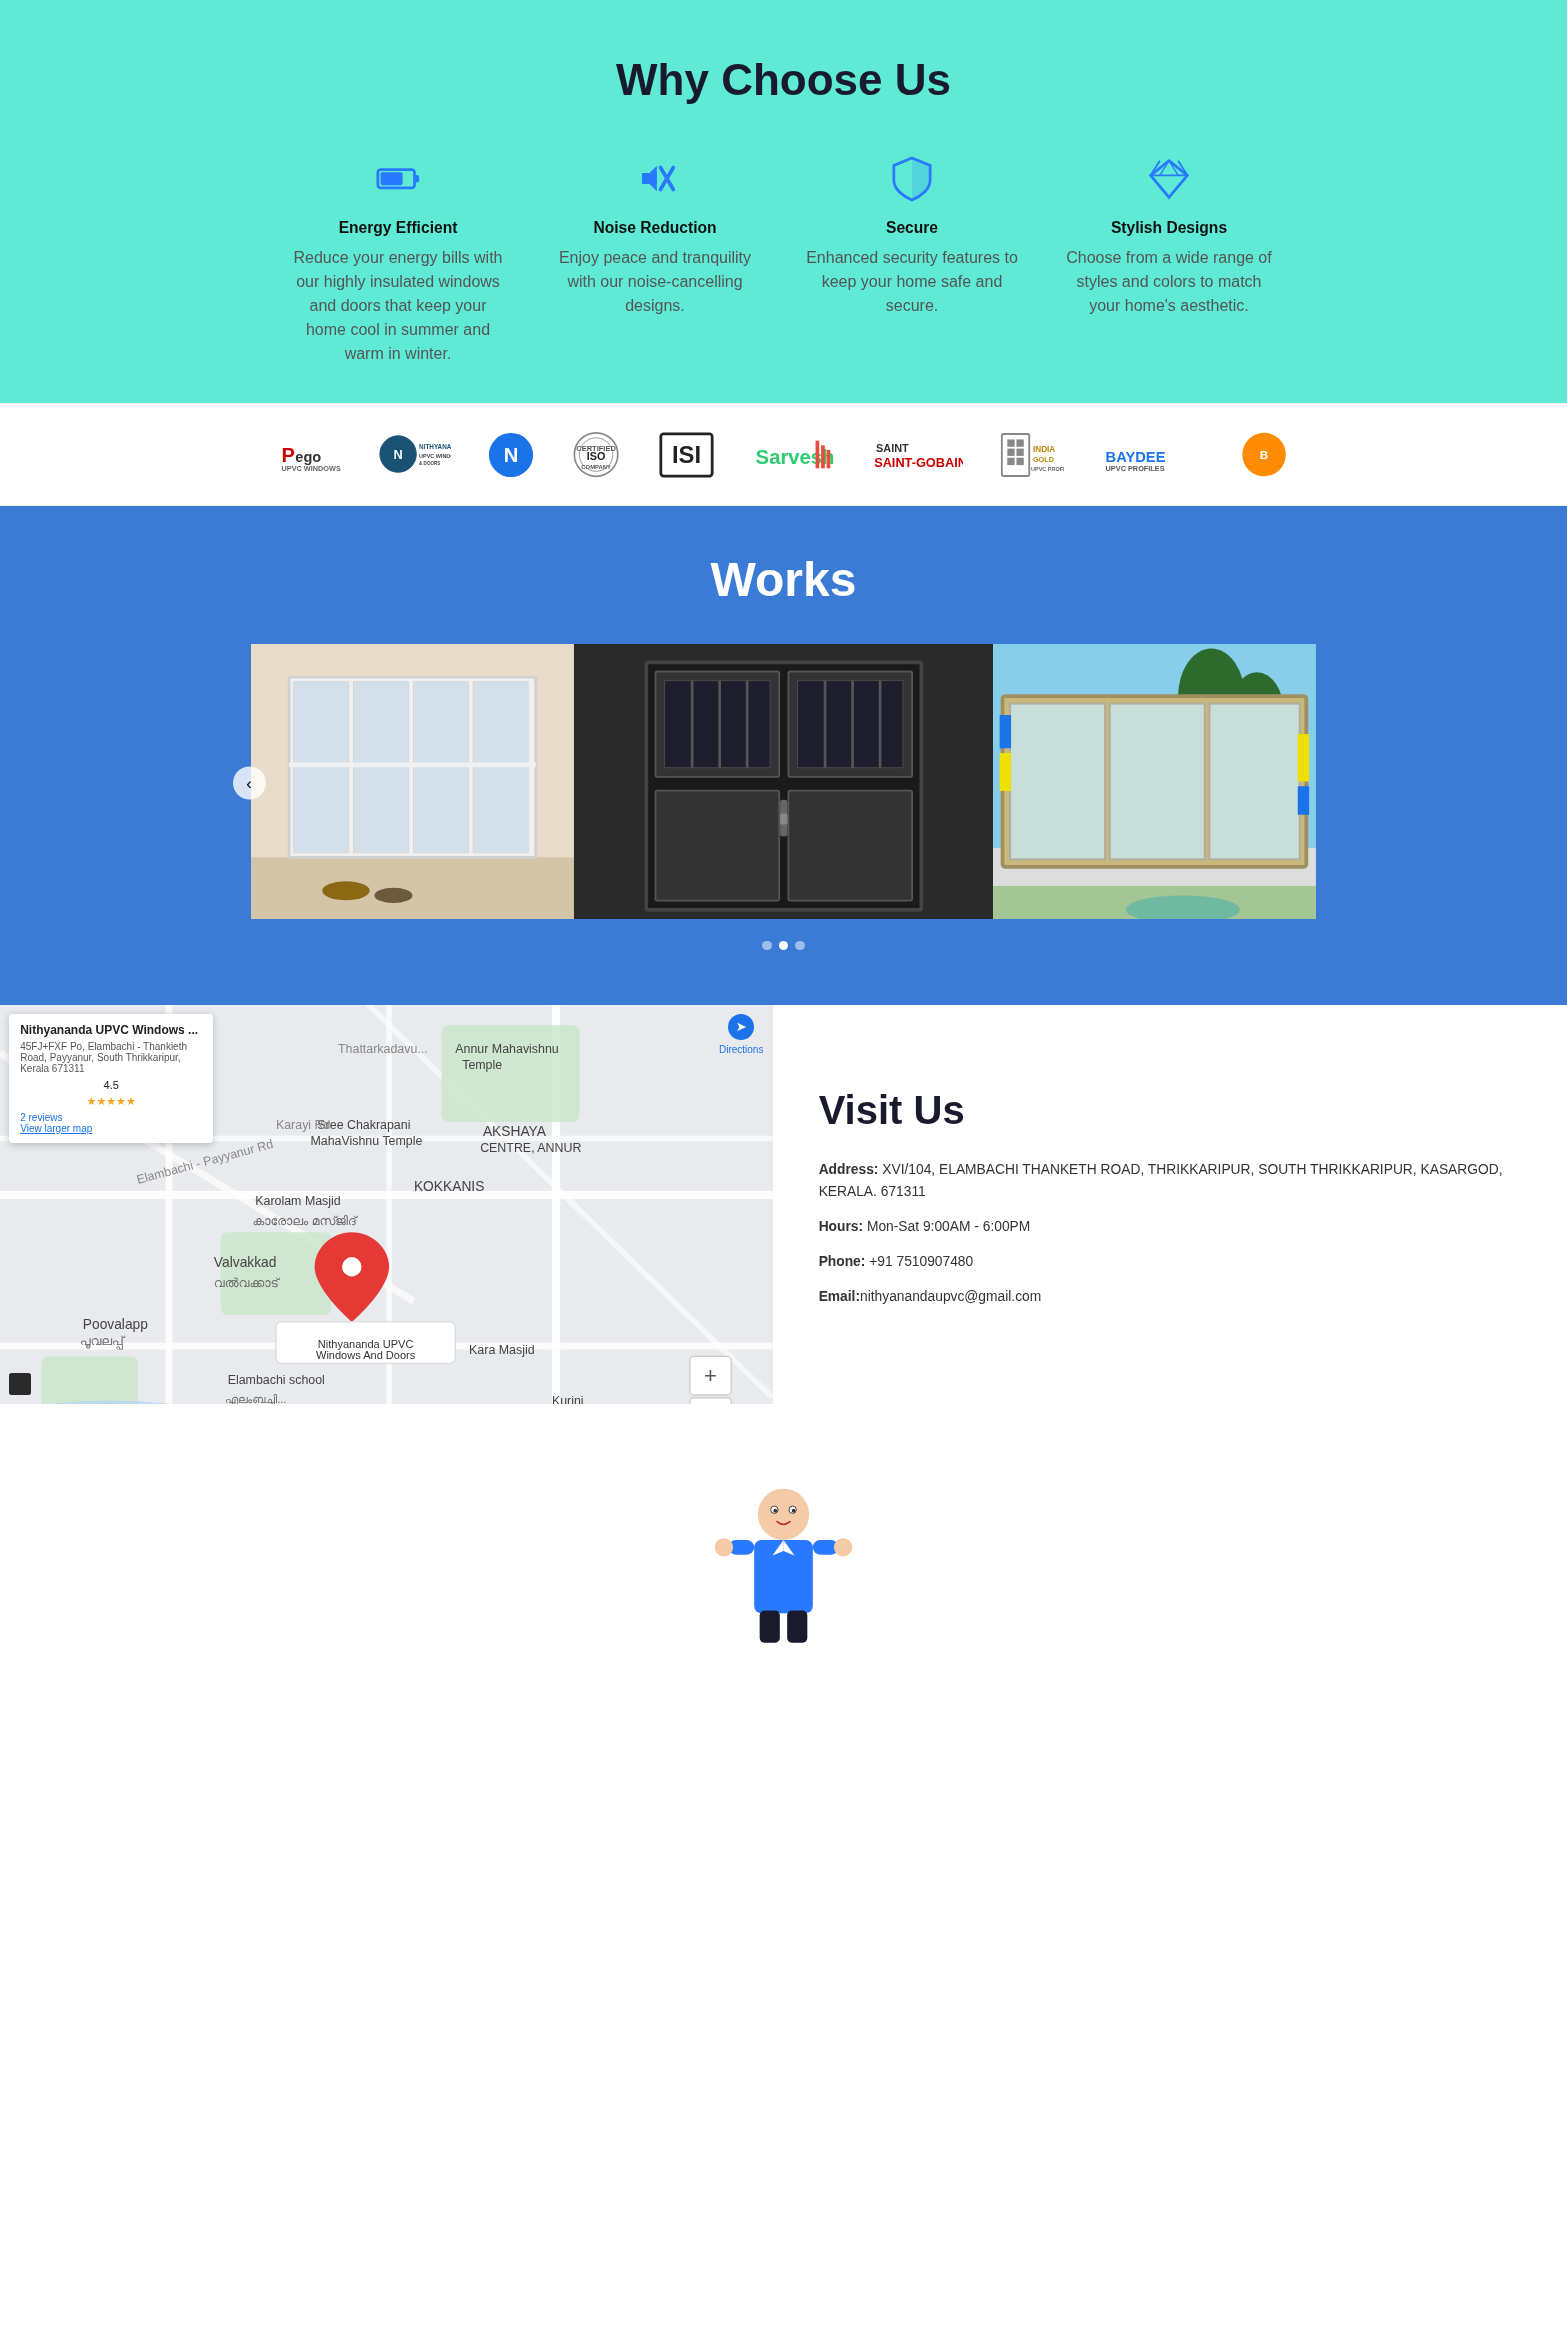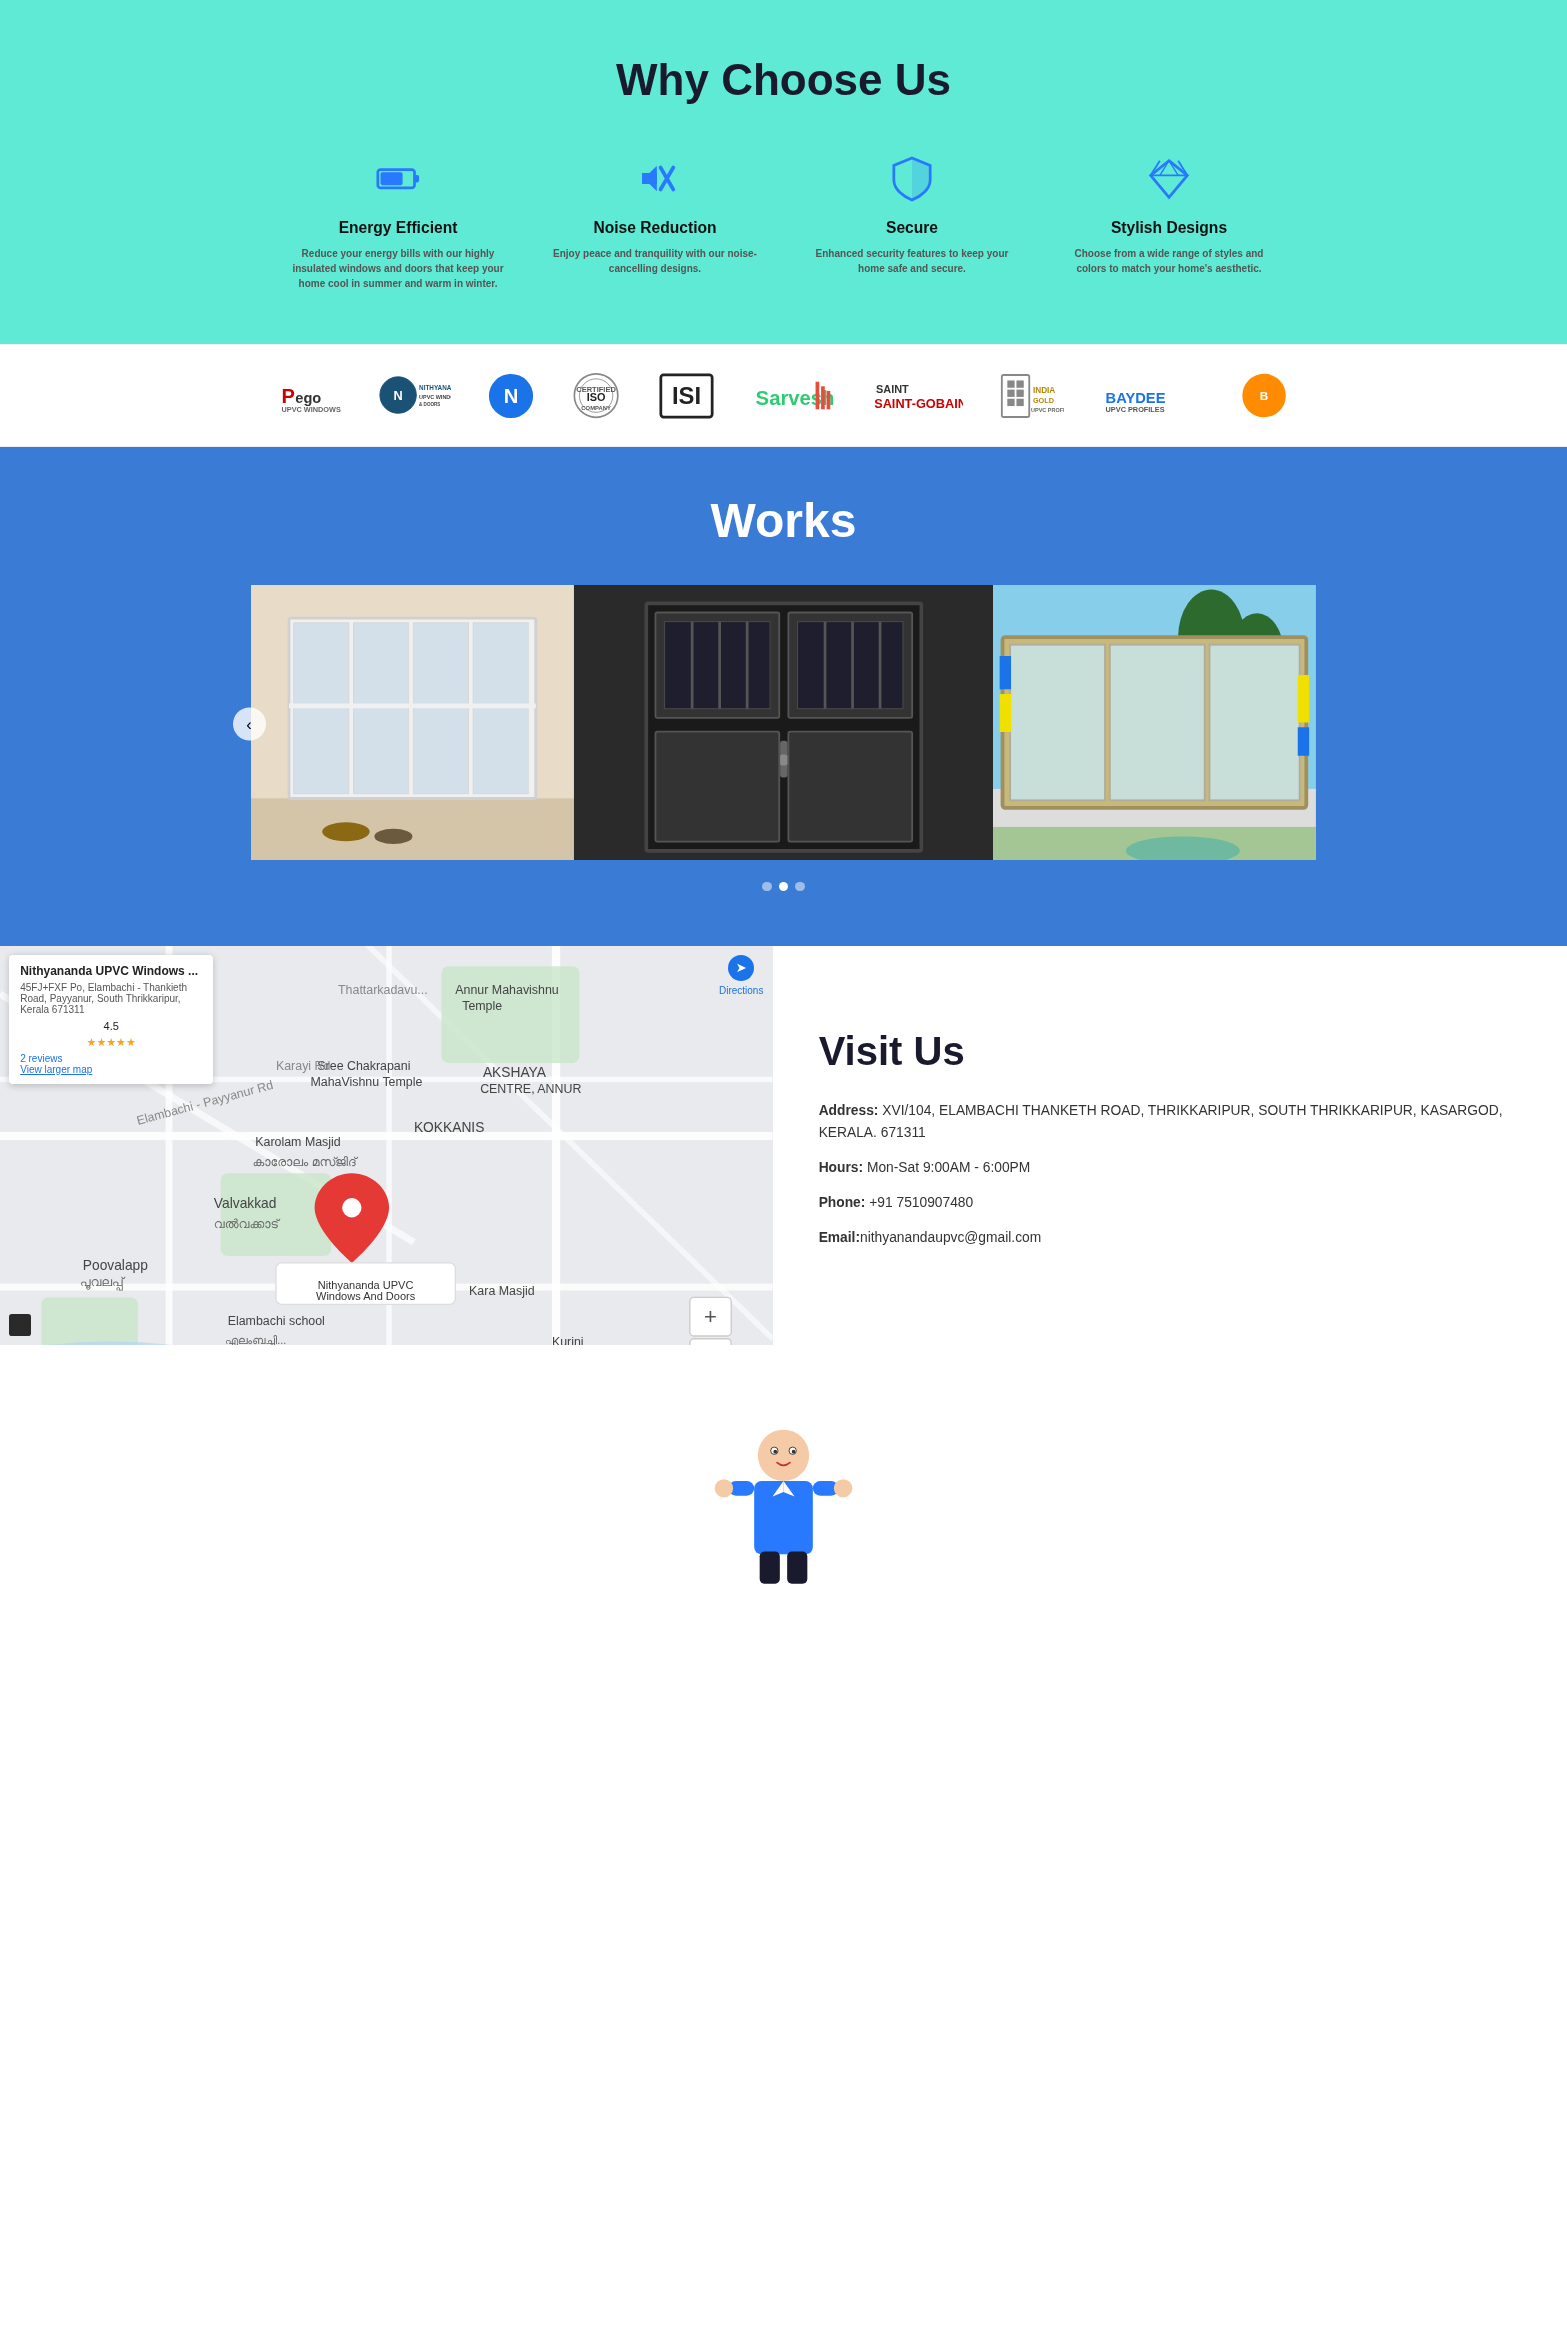--- a/index.html
+++ b/index.html
@@ -16,21 +16,21 @@
       font-weight: 800;
       color: #1a1a2e;
       margin-bottom: 46px;
     }
     .why-grid {
       display: flex;
       justify-content: center;
       gap: 37px;
       flex-wrap: wrap;
       max-width: 1102px;
-      margin: 16px auto;
+      margin: 0 auto;
     }
     .why-item {
       flex: 1;
       min-width: 165px;
       max-width: 220px;
       display: flex;
       flex-direction: column;
       align-items: center;
     }
     .why-icon {
@@ -41,24 +41,23 @@
       align-items: center;
       justify-content: center;
     }
     .why-item-title {
       font-size: 15.6px;
       font-weight: 700;
       margin-bottom: 9.2px;
       color: #111;
     }
     .why-item-desc {
-      font-size: 10px;
+      font-size: 16px;
       color: #555;
       line-height: 1.5;
-      font-weight: bold;
     }
 
     
     .brands-strip {
       padding: 27.5px 37px;
       background: #fff;
       border-top: 0.9px solid #eee;
       border-bottom: 0.9px solid #eee;
       overflow: hidden;
     }

